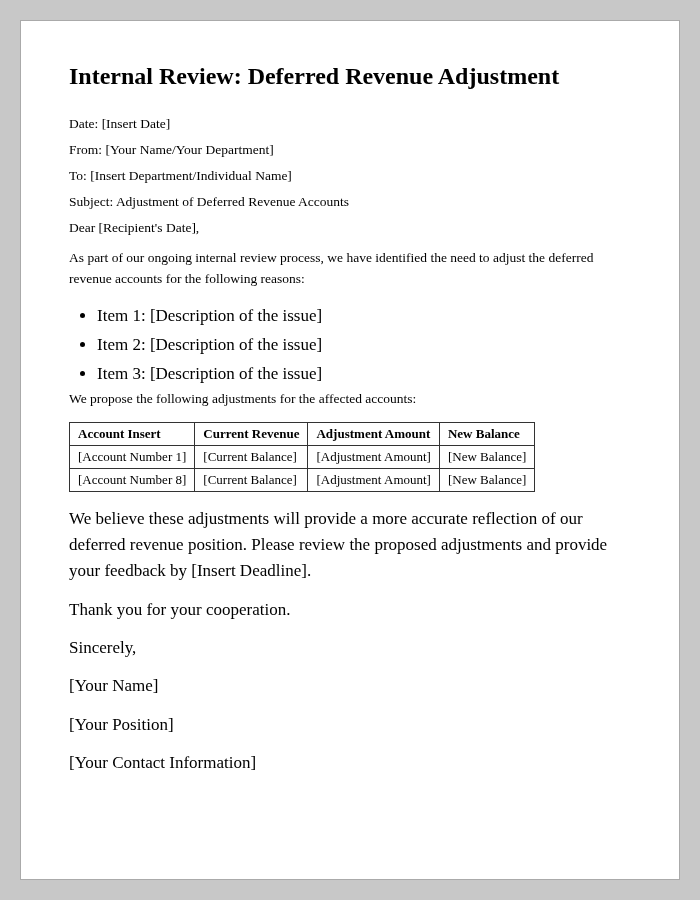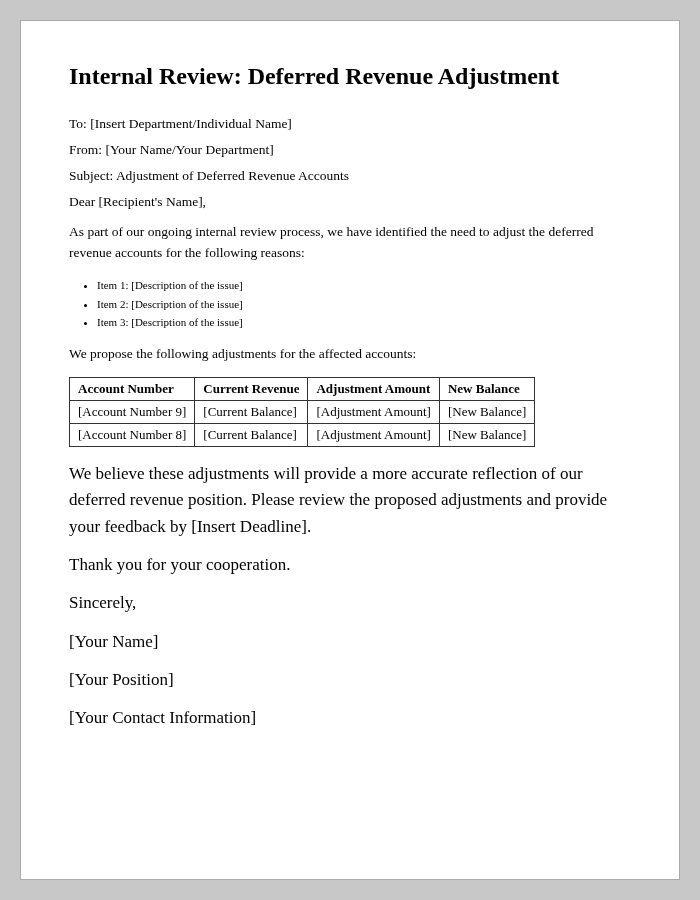--- a/index.html
+++ b/index.html
@@ -46,22 +46,21 @@
 
     .body-para {
       font-size: 13.5px;
       line-height: 1.55;
       margin-bottom: 12px;
     }
 
     .bullet-list {
       list-style: disc;
       margin-left: 28px;
-      margin-bottom: 12px;
-      font-size: 11px;
+      font-size: 17px;
       line-height: 1.7;
     }
 
     .table-wrapper {
       margin-bottom: 14px;
     }
 
     table {
       border-collapse: collapse;
       font-size: 13px;
@@ -89,61 +88,65 @@
       margin-bottom: 12px;
     }
   </style>
 </head>
 <body>
 
 <div class="document">
 
   <div class="title">Internal Review: Deferred Revenue Adjustment</div>
 
-
   <div class="meta-line">
-    <span>To: </span>
-    <span>[Insert Department/Individual Name]</span>
+    <span>Date: </span>
+    <span>[Insert Date]</span>
   </div>
 
   <div class="meta-line">
     <span>From: </span>
     <span>[Your Name/Your Department]</span>
   </div>
 
   <div class="meta-line">
+    <span>To: </span>
+    <span>[Insert Department/Individual Name]</span>
+  </div>
+
+  <div class="meta-line">
     <span>Subject: </span>
     <span>Adjustment of Deferred Revenue Accounts</span>
   </div>
 
-  <div class="salutation">Dear [Recipient's Name],</div>
+  <div class="salutation">Dear [Recipient's Date],</div>
 
   <p class="body-para">As part of our ongoing internal review process, we have identified the need to adjust the deferred revenue accounts for the following reasons:</p>
 
   <ul class="bullet-list">
     <li>Item 1: [Description of the issue]</li>
     <li>Item 2: [Description of the issue]</li>
     <li>Item 3: [Description of the issue]</li>
   </ul>
 
   <p class="body-para">We propose the following adjustments for the affected accounts:</p>
 
   <div class="table-wrapper">
     <table>
       <thead>
         <tr>
-          <th>Account Number</th>
+          <th>Account Insert</th>
           <th>Current Revenue</th>
           <th>Adjustment Amount</th>
           <th>New Balance</th>
         </tr>
       </thead>
       <tbody>
         <tr>
-          <td>[Account Number 9]</td>
+          <td>[Account Number 1]</td>
           <td>[Current Balance]</td>
           <td>[Adjustment Amount]</td>
           <td>[New Balance]</td>
         </tr>
         <tr>
           <td>[Account Number 8]</td>
           <td>[Current Balance]</td>
           <td>[Adjustment Amount]</td>
           <td>[New Balance]</td>
         </tr>

